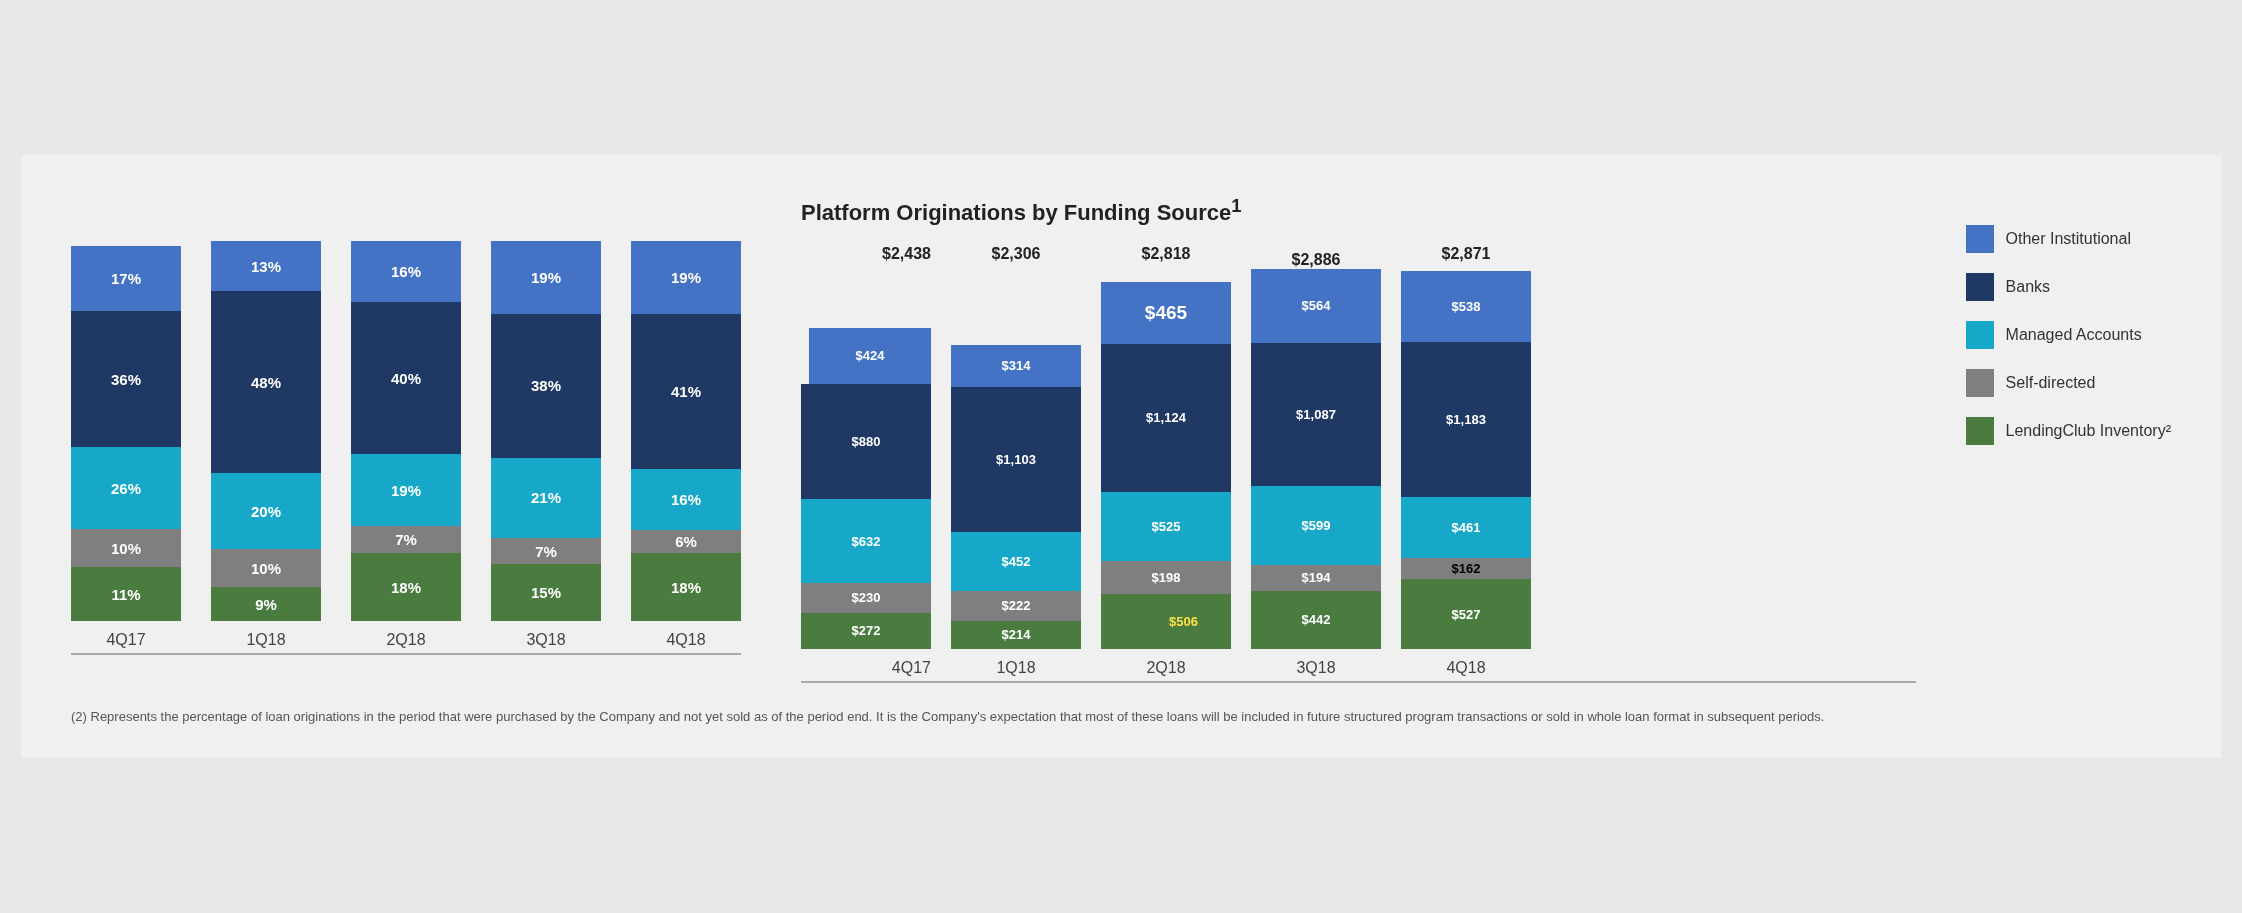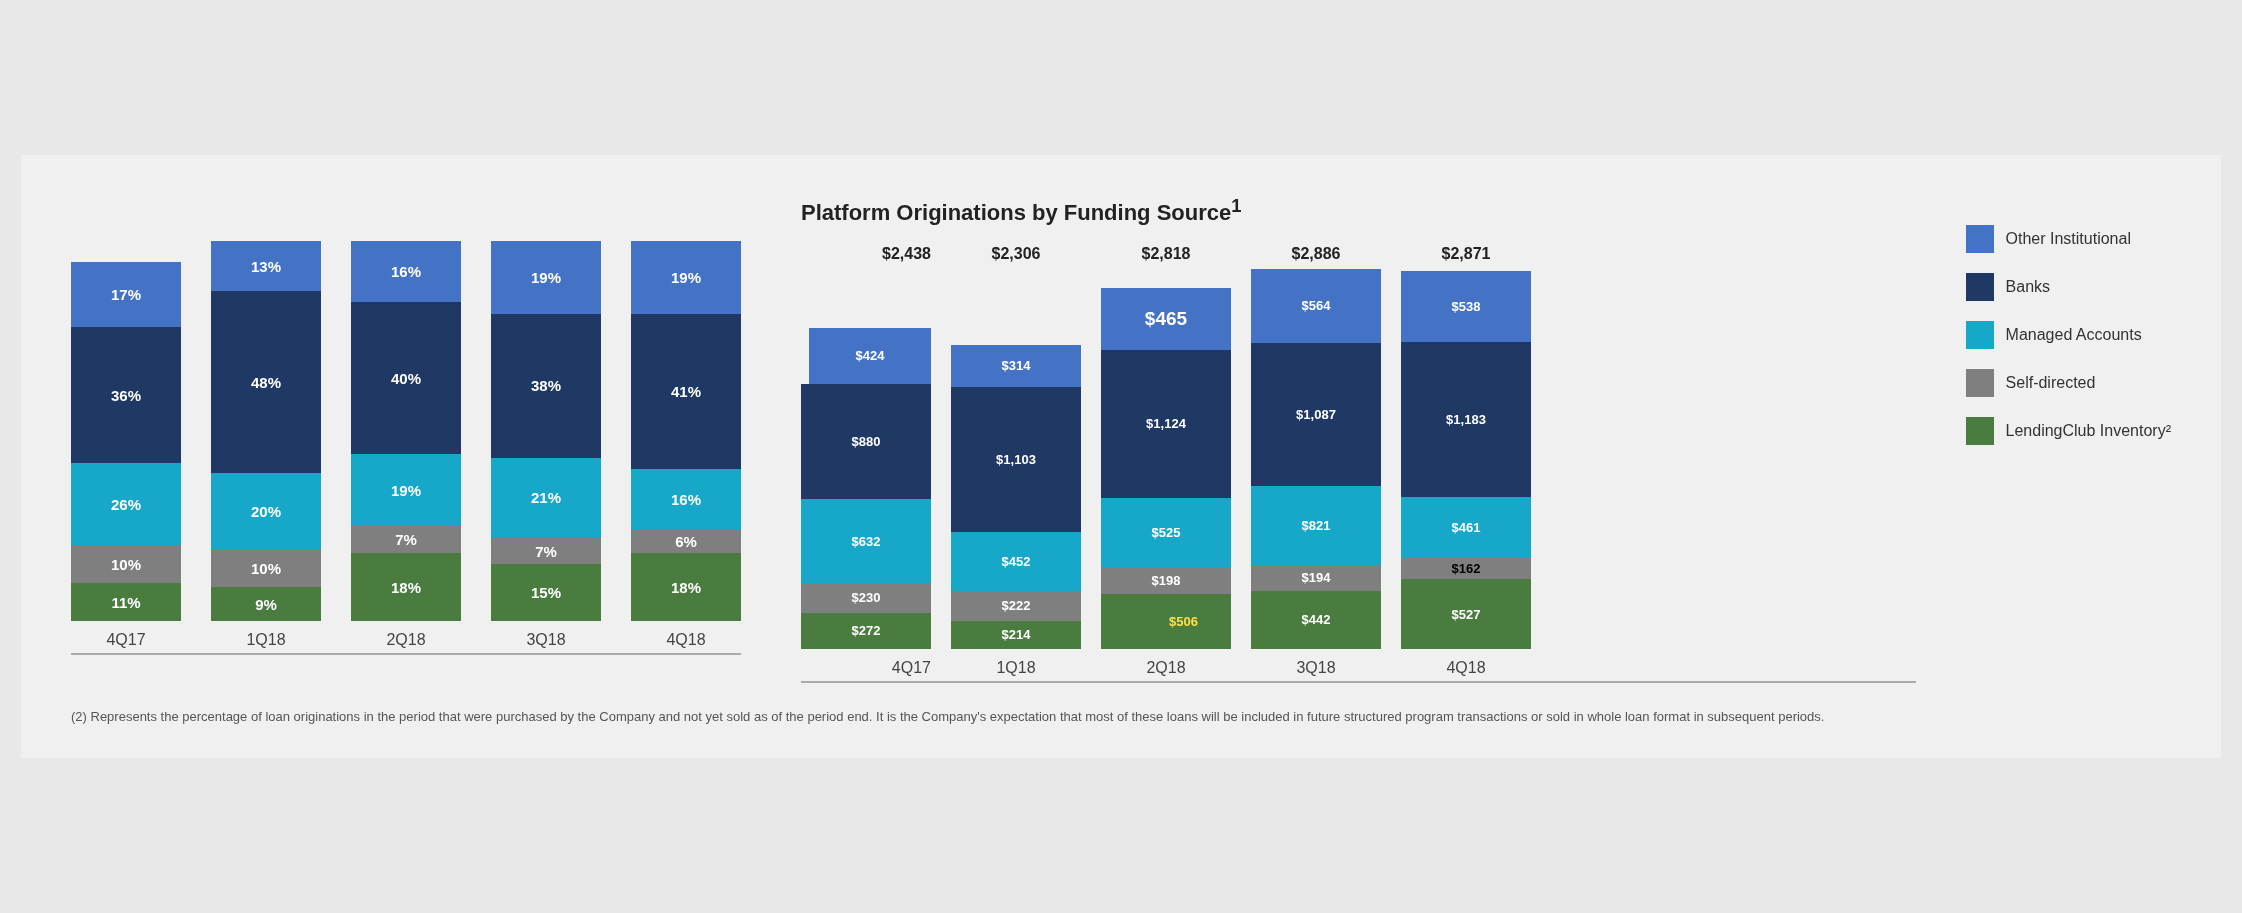--- a/index.html
+++ b/index.html
@@ -78,21 +78,21 @@
 <div class="container">
   <div class="charts-row">
 
     <div class="chart-section" style="min-width:650px;">
       <div class="chart-title"></div>
       <div class="chart-subtitle"></div>
       <div style="display:flex; align-items:flex-end; gap:0;">
         <div class="bar-chart" id="left-bar-chart">
             <div style="display: flex; flex-direction: column; align-items: center;">
               <div style="display: flex; flex-direction: column-reverse; width: 110px; height: 380px;">
-                <div style="height: 38px; background: rgb(74, 124, 64); display: flex; align-items: center; justify-content: center; font-size: 15px; font-weight: bold; color: white;">11%</div>
+                <div style="height: 54px; background: rgb(74, 124, 64); display: flex; align-items: center; justify-content: center; font-size: 15px; font-weight: bold; color: white;">11%</div>
                 <div style="height: 38px; background: rgb(127, 127, 127); display: flex; align-items: center; justify-content: center; font-size: 15px; font-weight: bold; color: white;">10%</div>
                 <div style="height: 82px; background: rgb(23, 168, 201); display: flex; align-items: center; justify-content: center; font-size: 15px; font-weight: bold; color: white;">26%</div>
                 <div style="height: 136.8px; background: rgb(31, 56, 100); display: flex; align-items: center; justify-content: center; font-size: 15px; font-weight: bold; color: white;">36%</div>
                 <div style="height: 64.6px; background: rgb(68, 114, 196); display: flex; align-items: center; justify-content: center; font-size: 15px; font-weight: bold; color: white;">17%</div>
               </div>
               <div style="margin-top: 10px; font-size: 16px; color: rgb(68, 68, 68); text-align: center;">4Q17</div>
             </div>
             <div style="display: flex; flex-direction: column; align-items: center;">
               <div style="display: flex; flex-direction: column-reverse; width: 110px; height: 380px;">
                 <div style="height: 34.2px; background: rgb(74, 124, 64); display: flex; align-items: center; justify-content: center; font-size: 15px; font-weight: bold; color: white;">9%</div>
@@ -166,34 +166,34 @@
                   <div style="height: 145.232px; background: rgb(31, 56, 100); display: flex; align-items: center; justify-content: center; font-size: 13px; font-weight: bold; color: white;">$1,103</div>
                   <div style="height: 41.3444px; background: rgb(68, 114, 196); display: flex; align-items: center; justify-content: center; font-size: 13px; font-weight: bold; color: white;">$314</div>
                 </div>
                 <div style="margin-top: 10px; font-size: 16px; color: rgb(68, 68, 68); text-align: center;">1Q18</div>
               </div>
               <div style="display: flex; flex-direction: column; align-items: center;">
                 <div style="font-size: 16px; font-weight: bold; color: rgb(34, 34, 34); text-align: center; margin-bottom: 6px; white-space: nowrap;">$2,818</div>
                 <div style="height: 8.95357px;"></div>
                 <div style="display: flex; flex-direction: column-reverse; width: 130px; height: 371.046px;">
                   <div style="height: 55px; background: rgb(74, 124, 64); display: flex; align-items: center; justify-content: center; font-size: 13px; font-weight: bold; color: #fde047; padding-left: 35px;">$506</div>
-                  <div style="height: 27px; background: rgb(127, 127, 127); display: flex; align-items: center; justify-content: center; font-size: 13px; font-weight: bold; color: white;">$198</div>
+                  <div style="height: 33px; background: rgb(127, 127, 127); display: flex; align-items: center; justify-content: center; font-size: 13px; font-weight: bold; color: white;">$198</div>
                   <div style="height: 69.1268px; background: rgb(23, 168, 201); display: flex; align-items: center; justify-content: center; font-size: 13px; font-weight: bold; color: white;">$525</div>
                   <div style="height: 147.997px; background: rgb(31, 56, 100); display: flex; align-items: center; justify-content: center; font-size: 13px; font-weight: bold; color: white;">$1,124</div>
                   <div style="height: 61.2266px; background: rgb(68, 114, 196); display: flex; align-items: center; justify-content: center; font-size: 19px; font-weight: bold; color: white;">$465</div>
                 </div>
                 <div style="margin-top: 10px; font-size: 16px; color: rgb(68, 68, 68); text-align: center;">2Q18</div>
               </div>
               <div style="display: flex; flex-direction: column; align-items: center;">
-                <div style="font-size: 16px; font-weight: bold; color: rgb(34, 34, 34); text-align: center; margin-bottom: 6px; white-space: nowrap;">$2,886</div>
+                <div style="font-size: 16px; font-weight: bold; color: rgb(34, 34, 34); text-align: center; margin-bottom: 0; white-space: nowrap;">$2,886</div>
                 <div style="height: 0px;"></div>
                 <div style="display: flex; flex-direction: column-reverse; width: 130px; height: 380px;">
                   <div style="height: 58.1982px; background: rgb(74, 124, 64); display: flex; align-items: center; justify-content: center; font-size: 13px; font-weight: bold; color: white;">$442</div>
                   <div style="height: 25.544px; background: rgb(127, 127, 127); display: flex; align-items: center; justify-content: center; font-size: 13px; font-weight: bold; color: white;">$194</div>
-                  <div style="height: 78.8704px; background: rgb(23, 168, 201); display: flex; align-items: center; justify-content: center; font-size: 13px; font-weight: bold; color: white;">$821</div>
+                  <div style="height: 78.8704px; background: rgb(23, 168, 201); display: flex; align-items: center; justify-content: center; font-size: 13px; font-weight: bold; color: white;">$599</div>
                   <div style="height: 143.125px; background: rgb(31, 56, 100); display: flex; align-items: center; justify-content: center; font-size: 13px; font-weight: bold; color: white;">$1,087</div>
                   <div style="height: 74.262px; background: rgb(68, 114, 196); display: flex; align-items: center; justify-content: center; font-size: 13px; font-weight: bold; color: white;">$564</div>
                 </div>
                 <div style="margin-top: 10px; font-size: 16px; color: rgb(68, 68, 68); text-align: center;">3Q18</div>
               </div>
               <div style="display: flex; flex-direction: column; align-items: center;">
                 <div style="font-size: 16px; font-weight: bold; color: rgb(34, 34, 34); text-align: center; margin-bottom: 6px; white-space: nowrap;">$2,871</div>
                 <div style="height: 1.97505px;"></div>
                 <div style="display: flex; flex-direction: column-reverse; width: 130px; height: 378.025px;">
                   <div style="height: 69.3902px; background: rgb(74, 124, 64); display: flex; align-items: center; justify-content: center; font-size: 13px; font-weight: bold; color: white;">$527</div>

